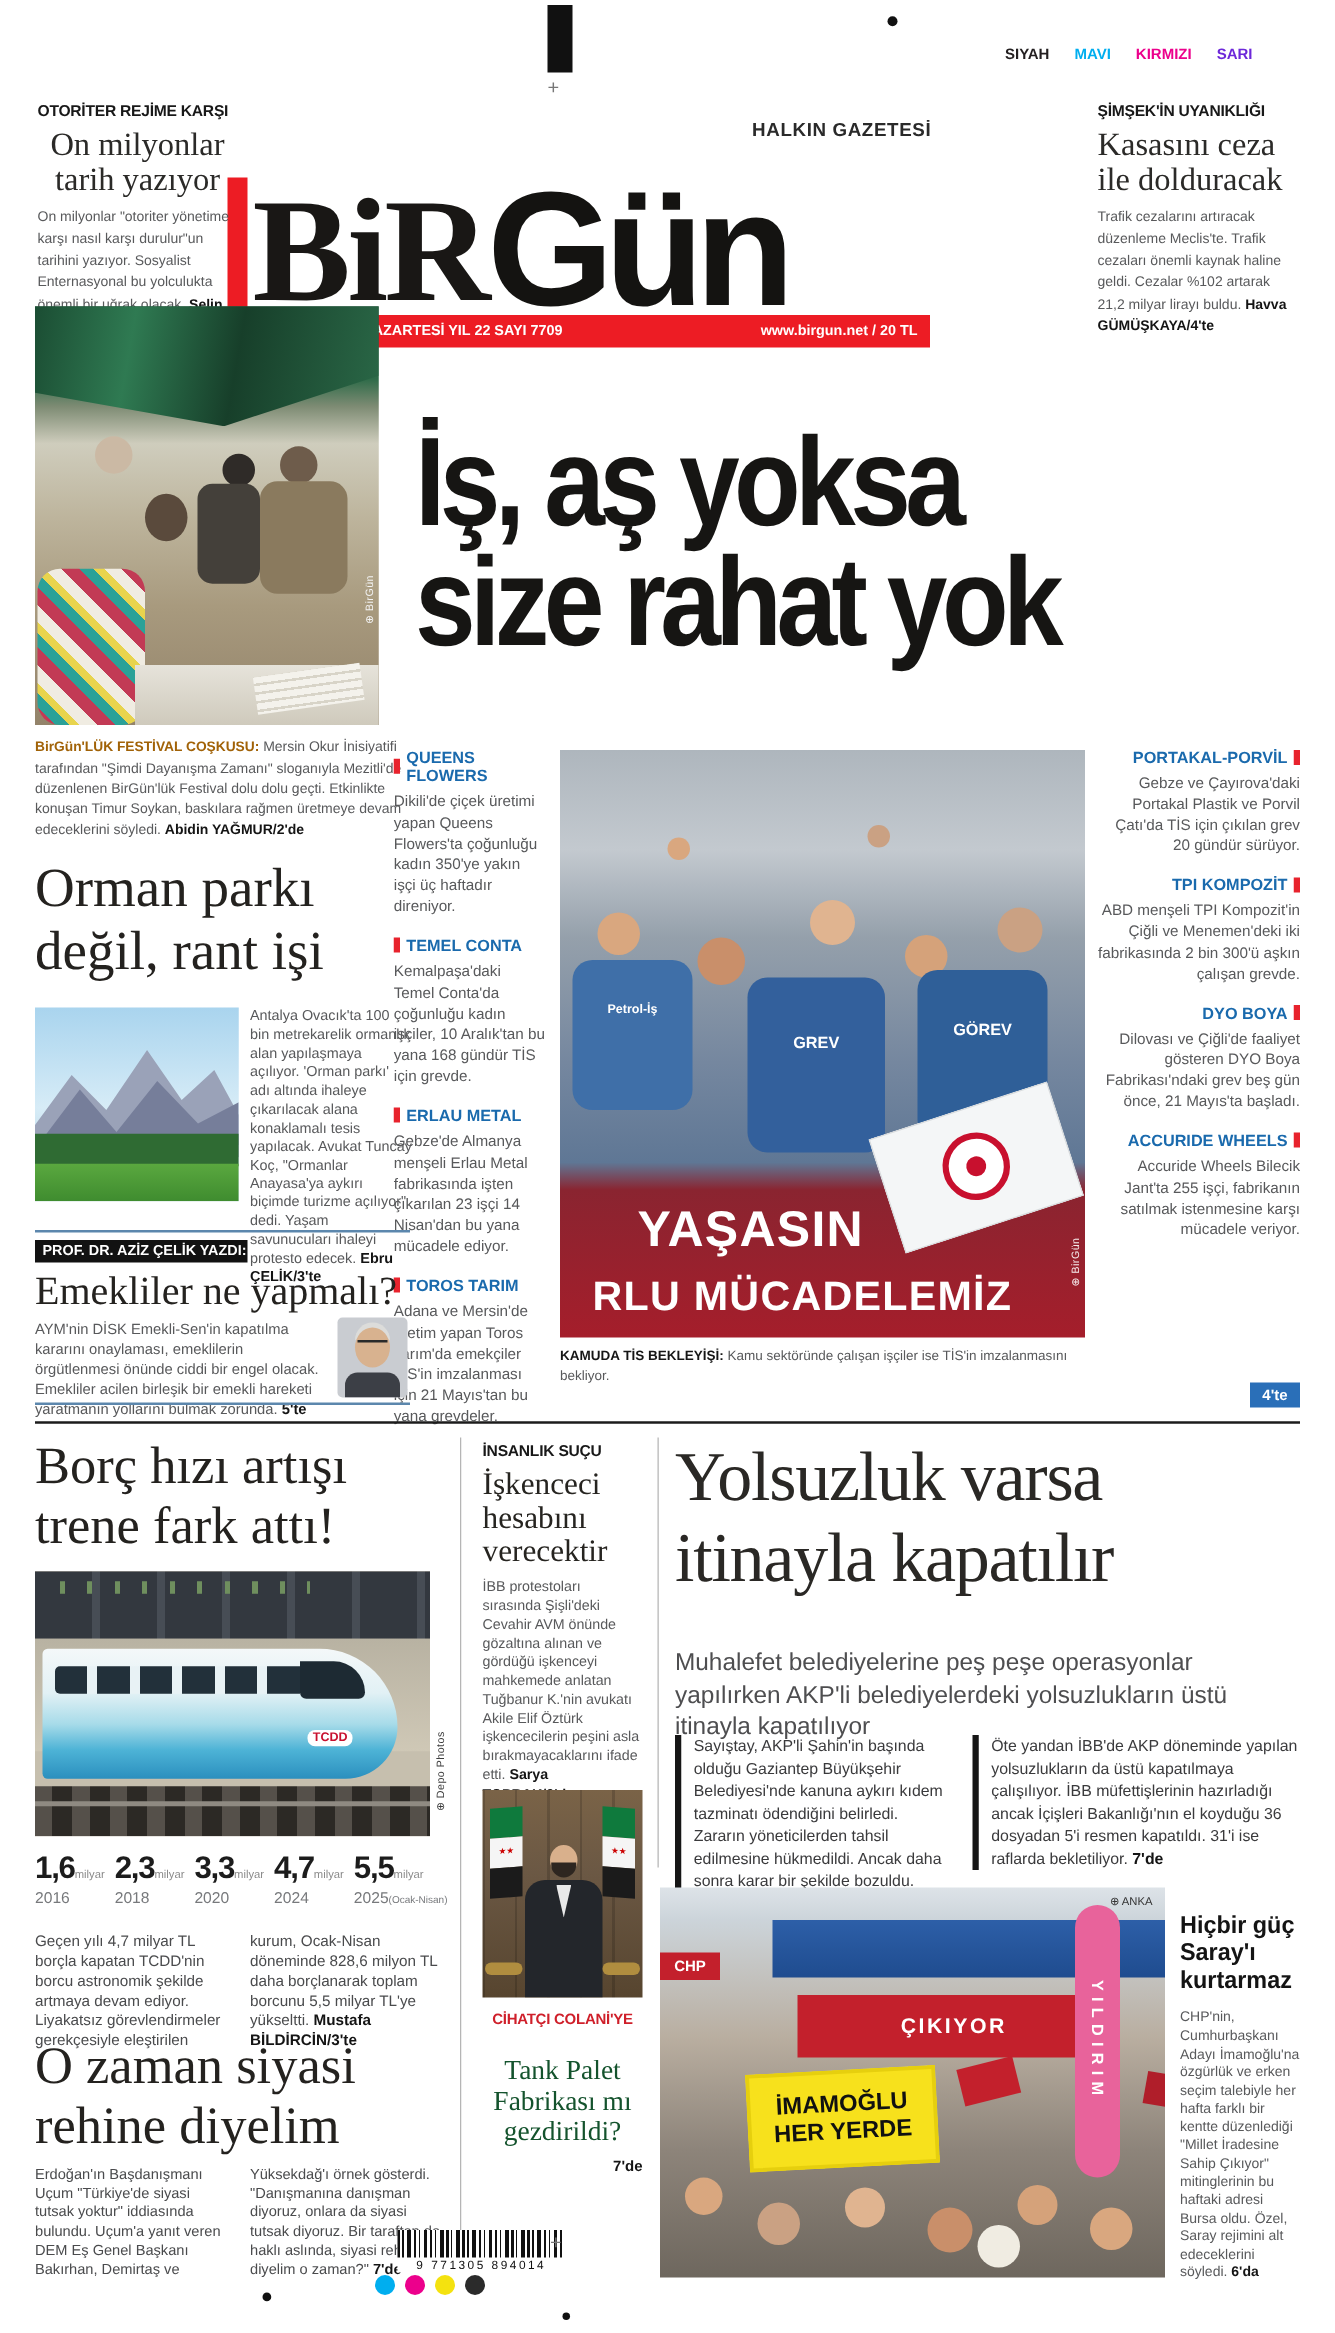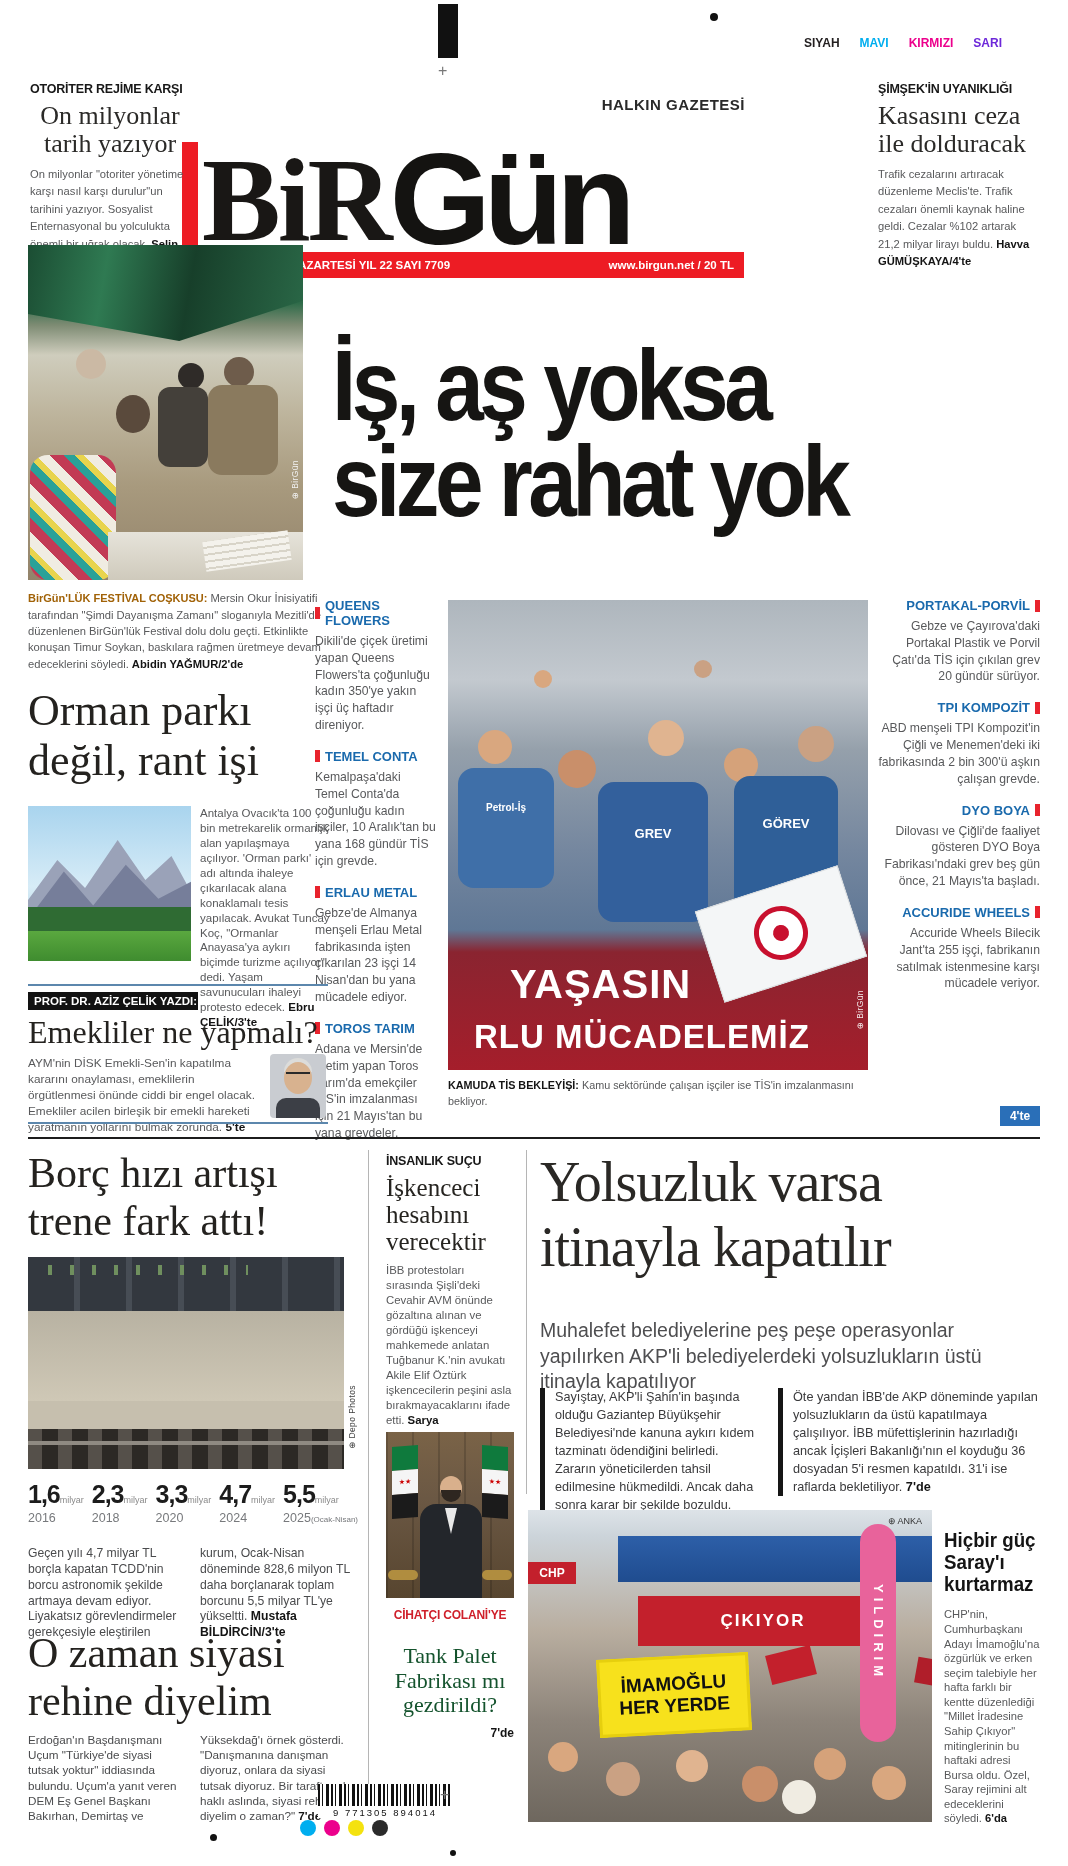--- a/index.html
+++ b/index.html
@@ -235,20 +235,25 @@
   <div class="abs" style="left:28px;top:1137px;width:1012px;height:2px;background:#1c1c1c;"></div>
 
   <div class="abs serif bighead" style="left:28px;top:1150px;">
     <span>Borç hızı artışı</span><br>
     <span>trene fark attı!</span>
   </div>
   <div class="photo" style="left:28px;top:1257px;width:316px;height:212px;background:#c6bfae;">
     <div class="abs" style="left:0;top:0;width:100%;height:54px;background:repeating-linear-gradient(90deg,#33383f 0 46px,#474d55 46px 52px);"></div>
     <div class="abs" style="left:20px;top:8px;width:200px;height:10px;background:repeating-linear-gradient(90deg,#6f8f5e 0 4px,transparent 4px 22px);"></div>
     <div class="abs" style="left:0;top:54px;width:100%;height:90px;background:linear-gradient(180deg,#b8b2a2,#cfc8b6);"></div>
+    <div class="abs" style="left:6px;top:62px;width:284px;height:104px;border-radius:6px 90px 60px 6px;background:linear-gradient(180deg,#f4f8f9 0,#e2f1f5 34%,#a7dbe9 58%,#4db3d6 78%,#2b8fbe 100%);">
+      <div class="abs" style="left:10px;top:14px;width:200px;height:22px;background:repeating-linear-gradient(90deg,#22303a 0 26px,#e8f2f5 26px 34px);border-radius:4px;"></div>
+      <div class="abs" style="right:26px;top:10px;width:52px;height:30px;border-radius:0 40px 8px 8px;background:#1d2a33;"></div>
+      <div class="abs" style="right:36px;bottom:26px;color:#c8102e;font-weight:800;font-size:10px;background:#fff;border-radius:6px;padding:1px 4px;">TCDD</div>
+    </div>
     <div class="abs" style="left:0;bottom:0;width:100%;height:40px;background:repeating-linear-gradient(90deg,#55504a 0 14px,#2c2925 14px 30px);"></div>
     <div class="abs" style="left:0;bottom:24px;width:100%;height:4px;background:#8f8a82;"></div>
   </div>
   <span class="vcred" style="left:347px;top:1385px;">
     <span>⊕</span> <span>Depo Photos</span>
   </span>
   <div class="abs" style="left:28px;top:1480px;width:330px;display:flex;justify-content:space-between;">
     <div><span class="statv">1,6</span><span class="statu">milyar</span><div class="staty">2016</div></div>
     <div><span class="statv">2,3</span><span class="statu">milyar</span><div class="staty">2018</div></div>
     <div><span class="statv">3,3</span><span class="statu">milyar</span><div class="staty">2020</div></div>

